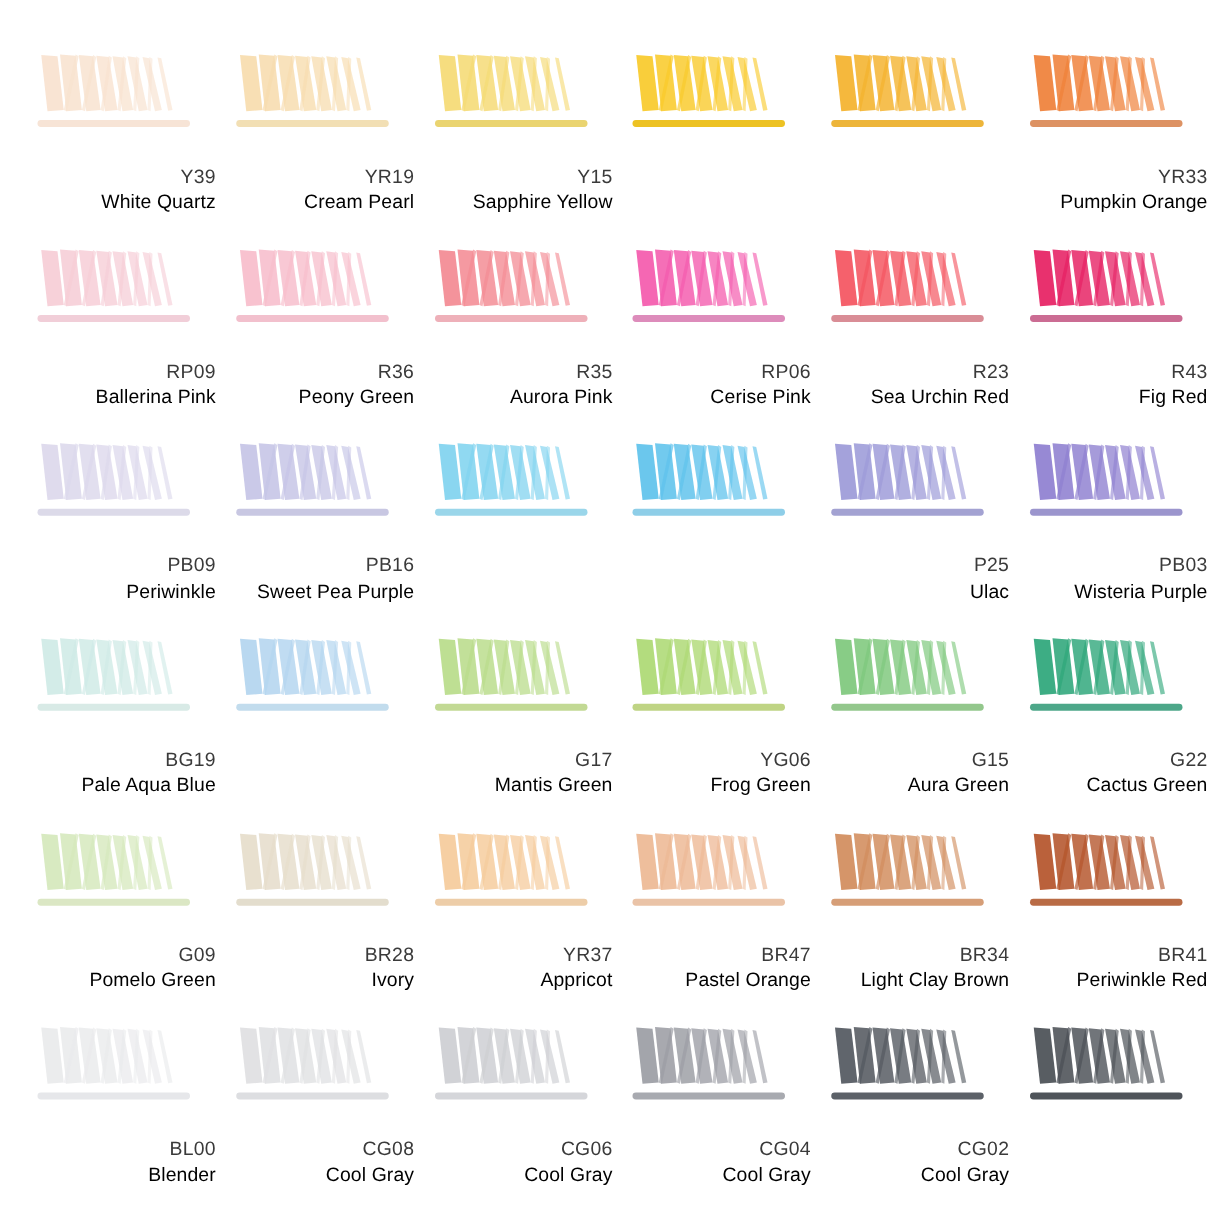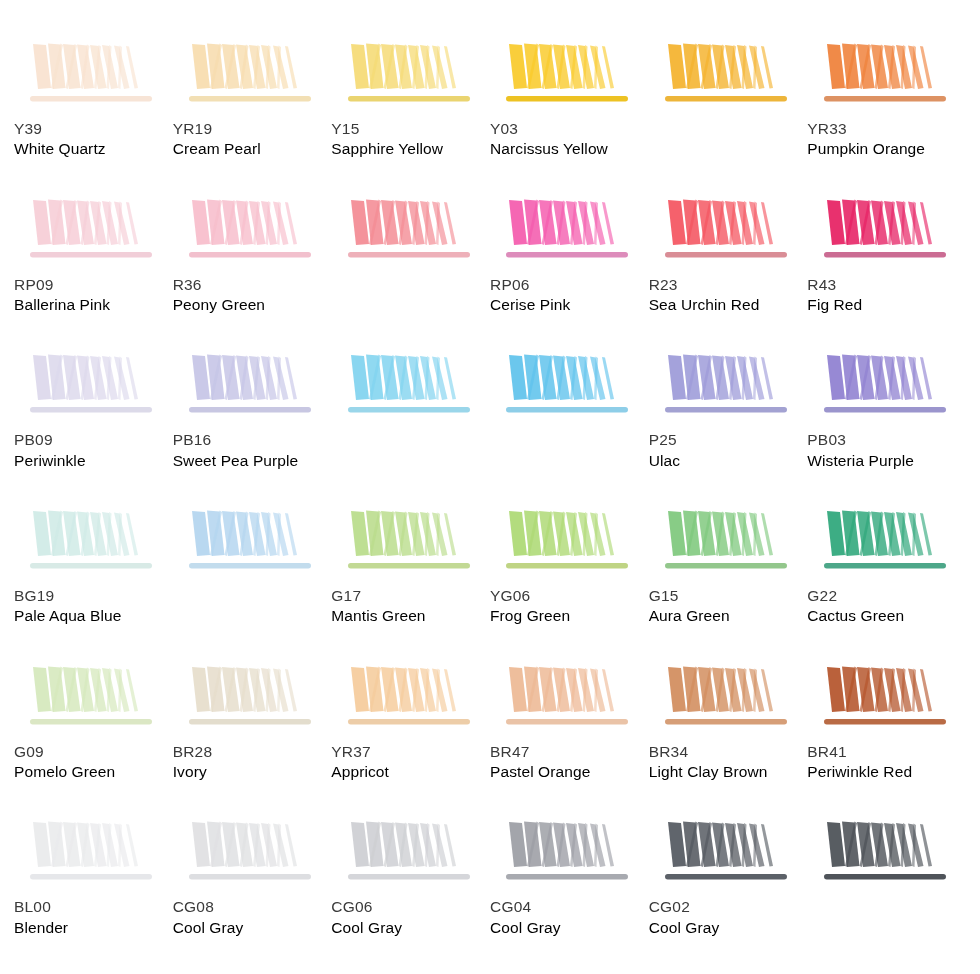--- a/index.html
+++ b/index.html
@@ -35,22 +35,22 @@
     width: 134px;
     height: 74px;
     display: block;
   }
   .stroke-wrap svg {
     display: block;
     width: 134px;
     height: 74px;
   }
   .swatch-labels {
-    margin-top: 7px;
-    text-align: left;
+    margin-top: 20px;
+    text-align: right;
     line-height: 1.32;
     width: 100%;
   }
   .swatch-code {
     display: block;
     font-size: 15.5px;
     letter-spacing: 0.2px;
     color: #3a3a3a;
     white-space: nowrap;
   }
@@ -162,24 +162,20 @@
             <path d="M 39.5 50 L 48.5 6 L 51 7.5 L 42 51 Z" fill="#f9ca2a" opacity="0.6599999999999999"></path>
             <path d="M 54.5 50 L 61 6.5 L 63.5 8 L 57 51 Z" fill="#f9ca2a" opacity="0.62"></path>
             <path d="M 68 50 L 72.5 7 L 75 8.5 L 70.5 51 Z" fill="#f9ca2a" opacity="0.58"></path>
             <path d="M 80.5 50 L 83 7 L 85.5 8.5 L 83 51 Z" fill="#f9ca2a" opacity="0.5399999999999999"></path>
             <path d="M 92 50 L 93.5 7.5 L 96 9 L 94.5 51 Z" fill="#f9ca2a" opacity="0.49999999999999994"></path>
             <path d="M 100 8 L 103 8.5 L 112 50 L 108.5 50.5 Z" fill="#f9ca2a" opacity="0.62"></path>
           </g>
           <rect x="4" y="58" width="122" height="5.5" rx="2.75" fill="#edc223"></rect>
         </svg>
       </div>
-      <div class="swatch-labels">
-        <span class="swatch-code">Y03</span>
-        <span class="swatch-name">Narcissus Yellow</span>
-      </div>
     </div>
     <div class="swatch-cell">
       <div class="stroke-wrap">
         <svg viewBox="0 0 134 74" preserveAspectRatio="none">
           <g>
             <path d="M 7 6 L 20 7 L 25 50 L 12 51 Z" fill="#f4b22c" opacity="0.92"></path>
             <path d="M 22 5.5 L 34.5 6.5 L 39.5 50 L 27 51 Z" fill="#f4b22c" opacity="0.875"></path>
             <path d="M 37 6 L 48.5 7 L 54.5 50 L 43 51 Z" fill="#f4b22c" opacity="0.8300000000000001"></path>
             <path d="M 51 6.5 L 61 7.5 L 68 50 L 58 51 Z" fill="#f4b22c" opacity="0.785"></path>
             <path d="M 64 7 L 72.5 8 L 80.5 50 L 72 51 Z" fill="#f4b22c" opacity="0.74"></path>
@@ -293,20 +289,24 @@
             <path d="M 39.5 50 L 48.5 6 L 51 7.5 L 42 51 Z" fill="#f38a93" opacity="0.6599999999999999"></path>
             <path d="M 54.5 50 L 61 6.5 L 63.5 8 L 57 51 Z" fill="#f38a93" opacity="0.62"></path>
             <path d="M 68 50 L 72.5 7 L 75 8.5 L 70.5 51 Z" fill="#f38a93" opacity="0.58"></path>
             <path d="M 80.5 50 L 83 7 L 85.5 8.5 L 83 51 Z" fill="#f38a93" opacity="0.5399999999999999"></path>
             <path d="M 92 50 L 93.5 7.5 L 96 9 L 94.5 51 Z" fill="#f38a93" opacity="0.49999999999999994"></path>
             <path d="M 100 8 L 103 8.5 L 112 50 L 108.5 50.5 Z" fill="#f38a93" opacity="0.62"></path>
           </g>
           <rect x="4" y="58" width="122" height="5.5" rx="2.75" fill="#eeb0b9"></rect>
         </svg>
       </div>
+      <div class="swatch-labels">
+        <span class="swatch-code">R35</span>
+        <span class="swatch-name">Aurora Pink</span>
+      </div>
     </div>
     <div class="swatch-cell">
       <div class="stroke-wrap">
         <svg viewBox="0 0 134 74" preserveAspectRatio="none">
           <g>
             <path d="M 7 6 L 20 7 L 25 50 L 12 51 Z" fill="#f45aad" opacity="0.92"></path>
             <path d="M 22 5.5 L 34.5 6.5 L 39.5 50 L 27 51 Z" fill="#f45aad" opacity="0.875"></path>
             <path d="M 37 6 L 48.5 7 L 54.5 50 L 43 51 Z" fill="#f45aad" opacity="0.8300000000000001"></path>
             <path d="M 51 6.5 L 61 7.5 L 68 50 L 58 51 Z" fill="#f45aad" opacity="0.785"></path>
             <path d="M 64 7 L 72.5 8 L 80.5 50 L 72 51 Z" fill="#f45aad" opacity="0.74"></path>

